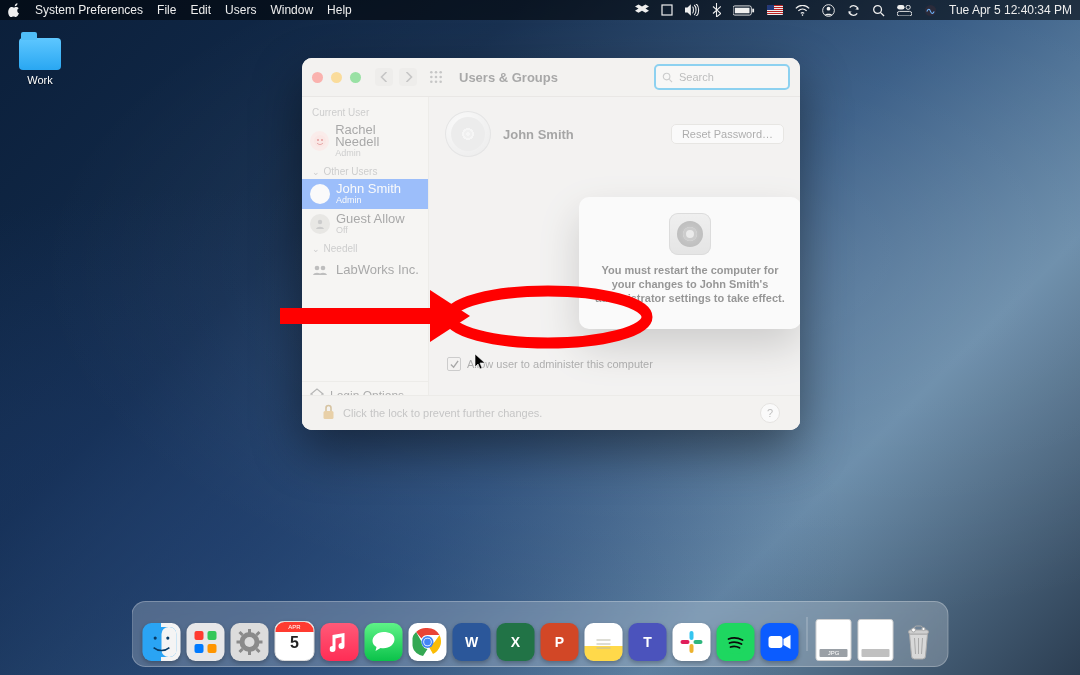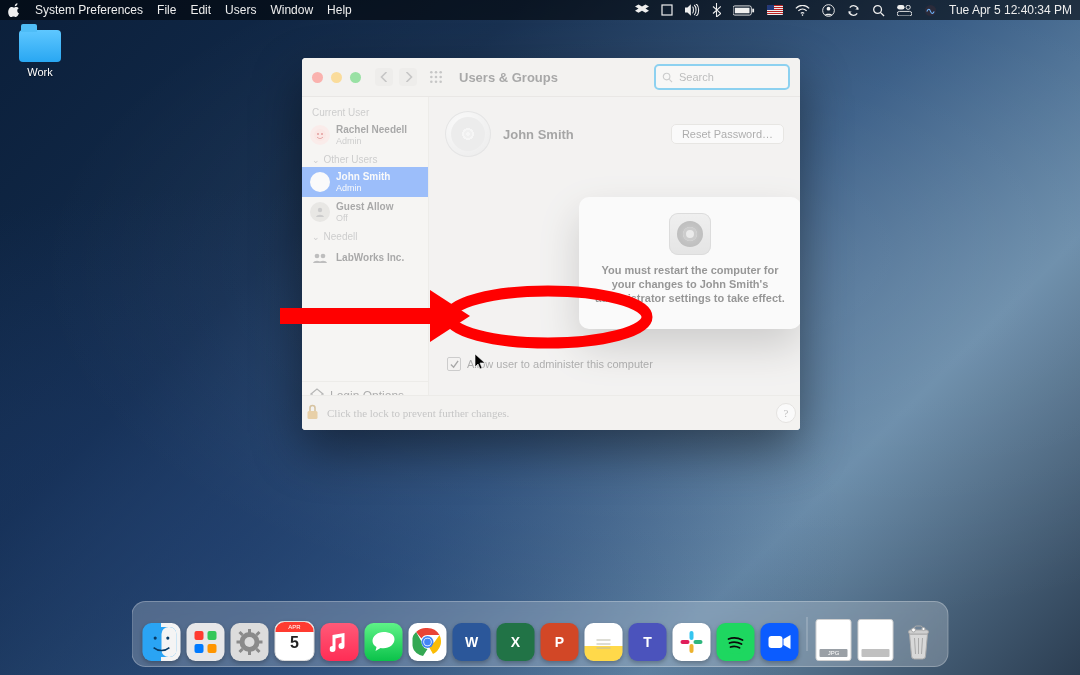--- a/index.html
+++ b/index.html
@@ -21,65 +21,65 @@
   }
   .menubar .left{display:flex;align-items:center;gap:14px;}
   .menubar .right{display:flex;align-items:center;gap:12px;}
   .menubar .app{font-weight:400;}
   .mb-icon{display:inline-flex;align-items:center;}
   .mb-icon svg{display:block;}
   .flag{width:16px;height:10px;background:#3b3e6e;border-radius:1px;position:relative;overflow:hidden;}
   .flag::before{content:"";position:absolute;left:0;right:0;top:0;height:100%;background:repeating-linear-gradient(#b22 0,#b22 1px,#eee 1px,#eee 2px);}
   .flag::after{content:"";position:absolute;left:0;top:0;width:7px;height:5px;background:#223a7a;}
   
-  .desk-item{position:absolute;top:30px;left:12px;width:56px;text-align:center;font-size:11px;}
+  .desk-item{position:absolute;top:38px;left:12px;width:56px;text-align:center;font-size:11px;}
   .folder{width:42px;height:32px;margin:0 auto 4px;border-radius:4px;background:linear-gradient(#5ec7ff,#29a7f2);position:relative;}
   .folder::before{content:"";position:absolute;top:-6px;left:2px;width:16px;height:8px;border-radius:2px 2px 0 0;background:#4fbdf7;}
   .desk-item span{display:block;color:#fff;text-shadow:0 1px 1px rgba(0,0,0,.5);}
   
   .win{
     position:absolute;left:302px;top:58px;width:498px;height:372px;
-    background:#f0eeec;border-radius:4px;box-shadow:0 20px 50px rgba(0,0,0,.45);
+    background:#f0eeec;border-radius:10px;box-shadow:0 20px 50px rgba(0,0,0,.45);
     overflow:hidden;color:#3a3a3a;font-size:12px;
   }
   .win .scrim{position:absolute;inset:0;background:rgba(245,245,245,0.55);pointer-events:none;}
   .titlebar{height:38px;display:flex;align-items:center;gap:8px;padding:0 10px;background:#efede9;border-bottom:1px solid #d9d6d1;}
   .tl-dot{width:11px;height:11px;border-radius:50%;}
   .dot-r{background:#ff5f57;} .dot-y{background:#febc2e;} .dot-g{background:#28c840;}
   .nav-area{display:flex;align-items:center;gap:6px;margin-left:6px;}
   .nav-btn{width:18px;height:18px;border-radius:4px;background:#e5e2dd;display:flex;align-items:center;justify-content:center;color:#8c8c8c;}
   .grid-btn{width:18px;height:18px;display:flex;align-items:center;justify-content:center;color:#8c8c8c;margin-left:4px;}
   .win-title{font-weight:600;font-size:13px;color:#4a4a4a;margin-left:6px;}
   .search{margin-left:auto;display:flex;align-items:center;gap:4px;width:120px;height:22px;border:2px solid #0ea5e9;border-radius:5px;background:#faf9f7;padding:0 6px;color:#9a9a9a;}
   .search input{border:none;outline:none;background:transparent;width:90px;font-size:11px;color:#666;}
   .body{display:flex;height:calc(100% - 38px);}
   .sidebar{width:126px;background:#f6f4f0;border-right:1px solid #e2dfd9;display:flex;flex-direction:column;}
   .side-list{padding:6px 0 0 0;flex:1;overflow:hidden;}
   .side-hdr{font-size:10px;color:#9b9b9b;padding:4px 10px 2px 10px;display:flex;align-items:center;gap:4px;}
   .side-hdr .chev{font-size:9px;}
   .side-item{display:flex;align-items:center;gap:6px;padding:4px 8px;}
   .side-item .avatar{width:20px;height:20px;border-radius:50%;background:#d7d4cf;display:flex;align-items:center;justify-content:center;}
-  .side-item .txt .nm{font-size:10px;line-height:12px;color:#4a4a4a;font-weight:bold;}
+  .side-item .txt .nm{font-size:13px;line-height:12px;color:#4a4a4a;}
   .side-item .txt .rl{font-size:9px;line-height:10px;color:#9b9b9b;}
   .side-item.sel{background:#2f7bff;color:#fff;}
   .side-item.sel .nm,.side-item.sel .rl{color:#fff;}
   .side-item.group .avatar{border-radius:4px;background:transparent;color:#777;}
   .login-opt{border-top:1px solid #e2dfd9;padding:6px 8px;display:flex;align-items:center;gap:6px;color:#555;}
   .pm-row{border-top:1px solid #e2dfd9;height:20px;display:flex;}
   .pm-btn{width:22px;height:20px;display:flex;align-items:center;justify-content:center;color:#777;border-right:1px solid #e2dfd9;}
   .content{flex:1;position:relative;background:#f0eeec;}
   .user-hdr{display:flex;align-items:center;gap:12px;padding:14px 16px;}
   .user-ava{width:46px;height:46px;border-radius:50%;background:radial-gradient(circle at 35% 30%,#fff,#dcdcdc);box-shadow:inset 0 0 0 1px #cfcfcf;position:relative;}
   .user-ava::after{content:"";position:absolute;inset:6px;border-radius:50%;background:radial-gradient(circle at 50% 50%,#f7f7f7 0 2px,#e9e9e9 2px 4px,#f7f7f7 4px 6px,#e0e0e0 6px 100%);}
   .user-name{font-weight:600;color:#444;font-size:13px;}
   .reset-btn{margin-left:auto;background:#fff;border:1px solid #d6d3cd;border-radius:5px;padding:3px 10px;font-size:11px;color:#555;}
   .admin-row{position:absolute;left:18px;right:18px;top:260px;display:flex;align-items:center;gap:6px;color:#555;font-size:11px;}
   .chk{width:12px;height:12px;border:1px solid #9a9a9a;border-radius:2px;display:inline-flex;align-items:center;justify-content:center;}
   .chk svg{display:block;}
-  .lockrow{position:absolute;left:0;right:0;bottom:0;height:34px;border-top:1px solid #e0ddd7;display:flex;align-items:center;gap:8px;padding:0 4px;color:#8a8a8a;font-size:11px;background:#efede9;font-family:Liberation Serif, serif;}
+  .lockrow{position:absolute;left:0;right:0;bottom:0;height:34px;border-top:1px solid #e0ddd7;display:flex;align-items:center;gap:8px;padding:0 20px;color:#8a8a8a;font-size:11px;background:#efede9;}
   .help{margin-left:auto;width:18px;height:18px;border-radius:50%;border:1px solid #cfccc6;display:flex;align-items:center;justify-content:center;font-size:11px;color:#7a7a7a;background:#fff;}
   
   .dialog{
     position:absolute;left:150px;top:100px;width:194px;
     background:#fff;border-radius:10px;box-shadow:0 18px 40px rgba(0,0,0,.35);
     padding:14px 14px 14px 14px;text-align:center;
   }
   .dlg-icon{width:42px;height:42px;margin:2px auto 8px;border-radius:9px;background:linear-gradient(#e8e8e8,#cfcfcf);display:flex;align-items:center;justify-content:center;box-shadow:inset 0 0 0 1px #bdbdbd;}
   .dlg-icon .gear{width:26px;height:26px;border-radius:50%;background:radial-gradient(#9a9a9a,#6f6f6f);position:relative;}
   .dlg-icon .gear::before{content:"";position:absolute;inset:6px;border-radius:50%;background:#ddd;box-shadow:inset 0 0 0 3px #9a9a9a;}

